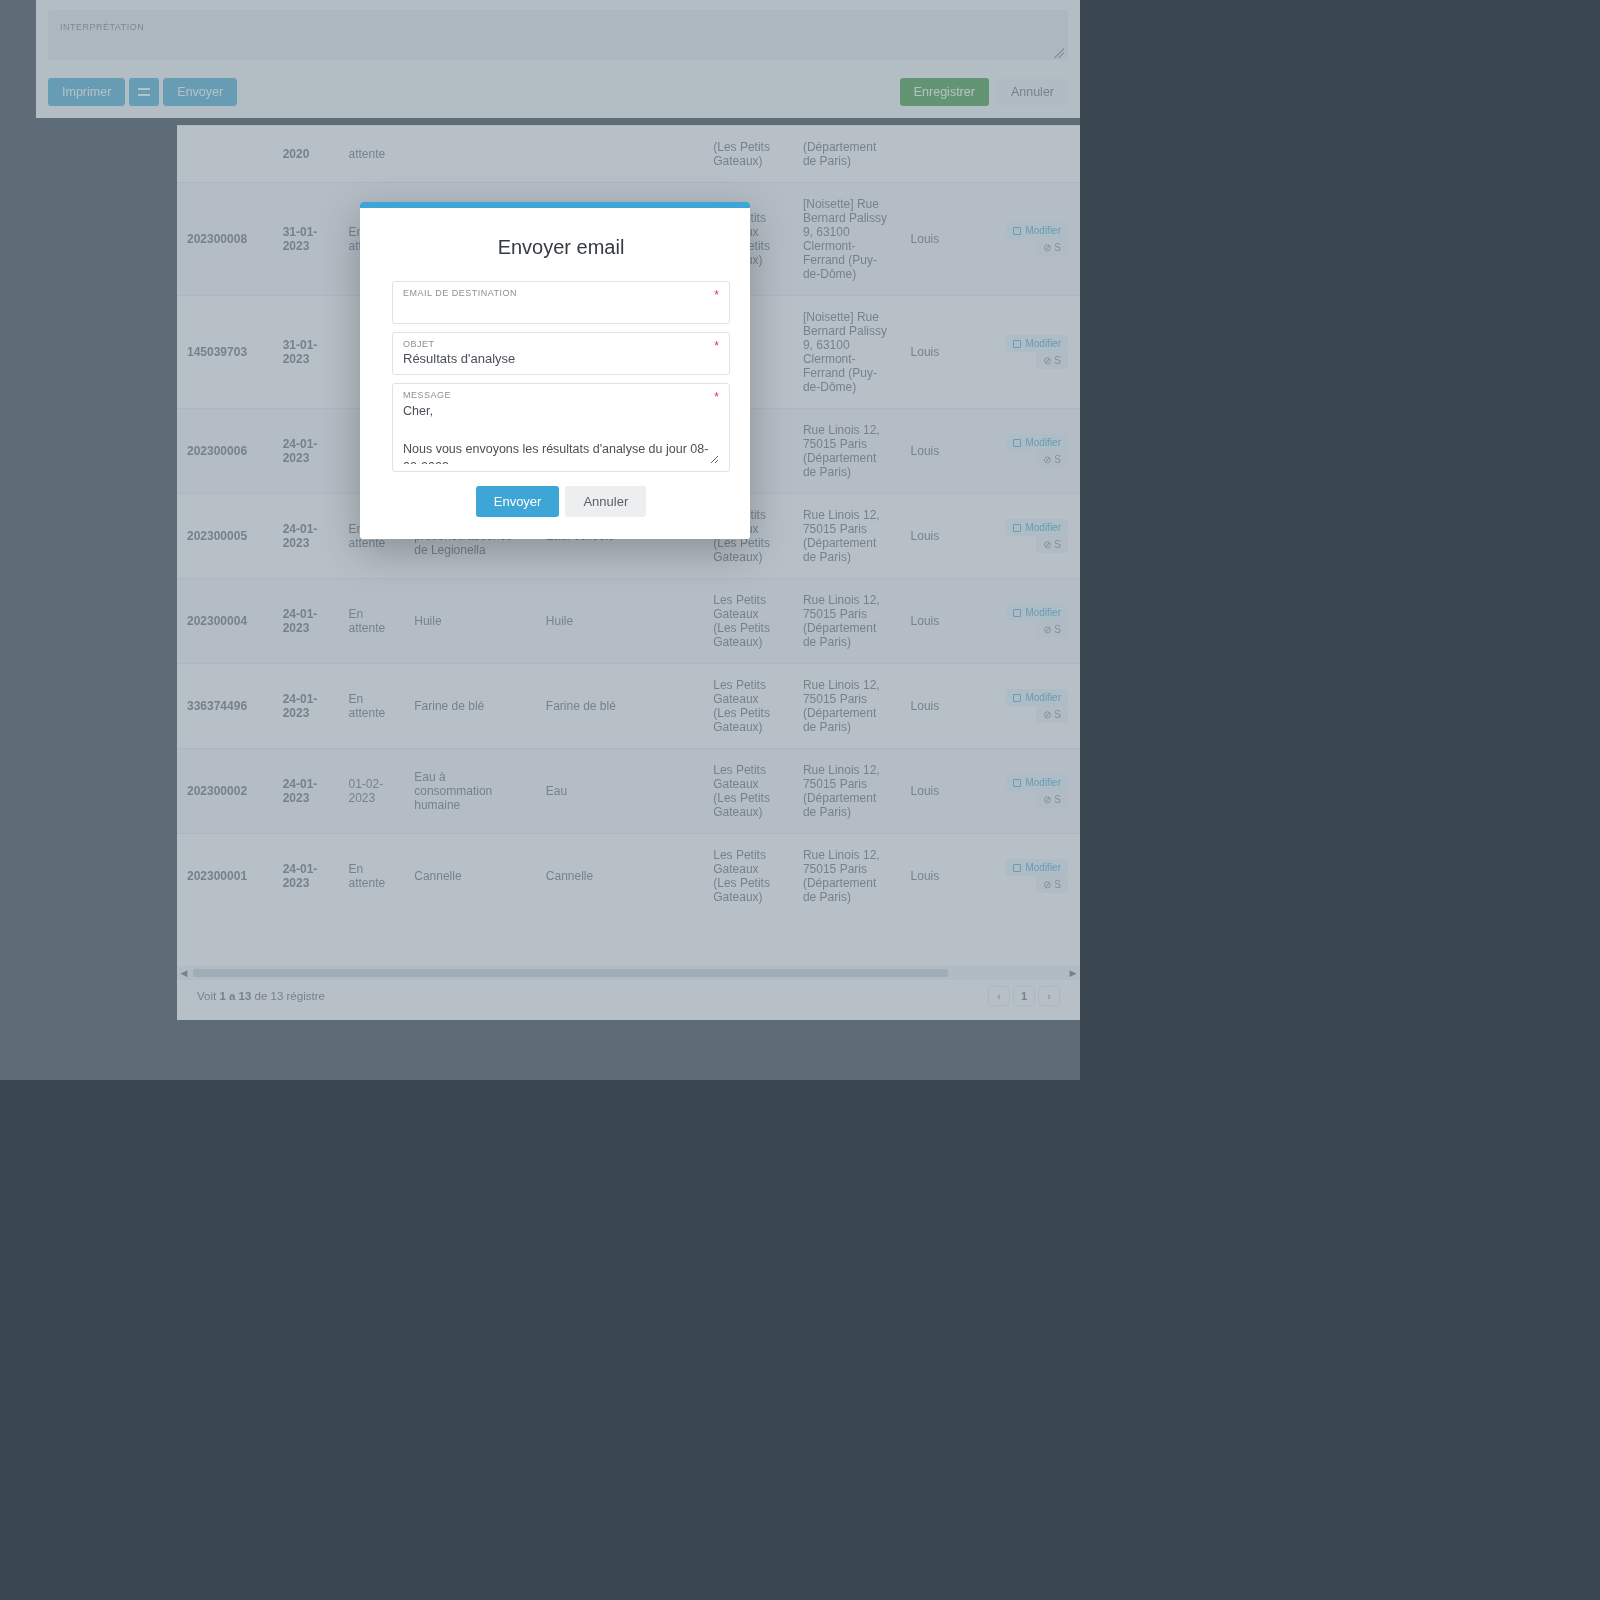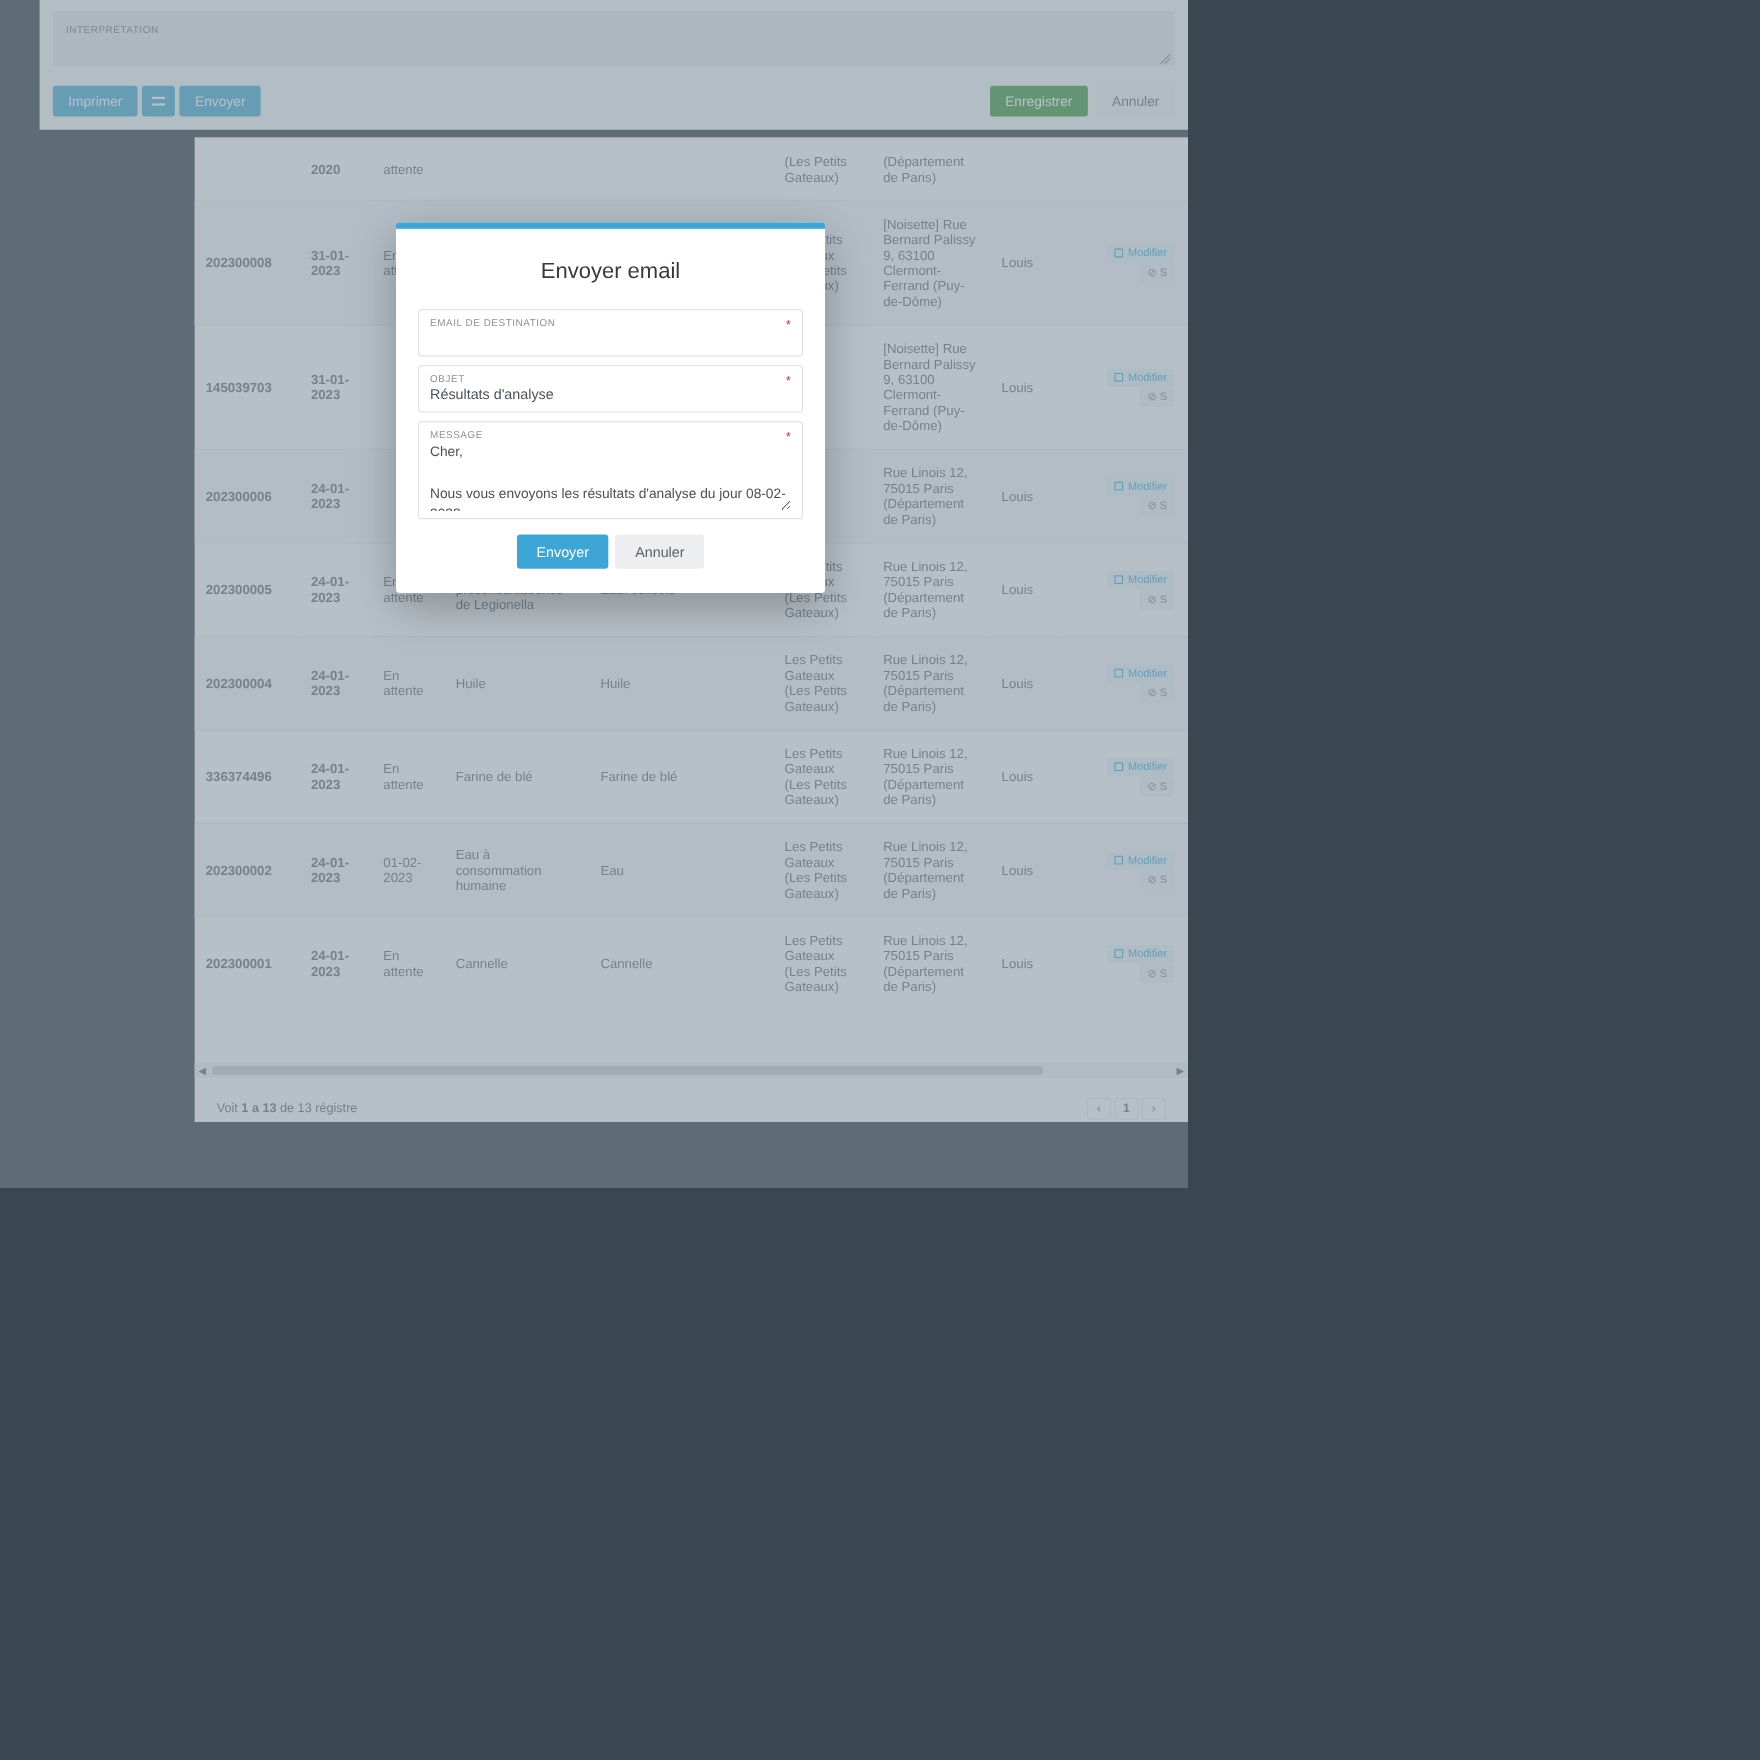--- a/index.html
+++ b/index.html
@@ -100,21 +100,21 @@
   }
 
   .scroll-bar {
     position: absolute; left: 177px; right: 0; bottom: 100px;
     height: 14px; background: #f1f3f5; display:flex; align-items:center;
   }
   .scroll-arrow { width: 14px; text-align:center; color:#6c757d; font-size:9px; }
   .scroll-thumb { flex:1; height:8px; background:#ced4da; margin: 0 2px; border-radius:2px; max-width:755px; }
 
   .footer-row {
-    position:absolute; left:177px; right:0; bottom: 52px;
+    position:absolute; left:177px; right:0; bottom: 64px;
     display:flex; justify-content:space-between; align-items:center;
     padding: 10px 20px; font-size:11.5px; color:#6c757d;
   }
   .pager { display:flex; gap:3px; }
   .page-btn { width:22px; height:20px; display:inline-flex; align-items:center; justify-content:center; border-radius:3px; background:#fff; color:#6c757d; font-size:11px; border:1px solid #e9ecef; }
   .page-btn.active { background:#fff; font-weight:600; }
 
   
   .dim {
     position: absolute; inset: 0;
@@ -125,21 +125,21 @@
   .modal {
     position: absolute;
     left: 360px; top: 202px;
     width: 390px;
     background: #fff;
     border-radius: 3px;
     box-shadow: 0 12px 40px rgba(0,0,0,0.25);
     overflow: hidden;
   }
   .modal-top { height: 6px; background: #3ea6d6; }
-  .modal-body { padding: 28px 20px 22px 20px; }
+  .modal-body { padding: 28px 20px 22px 32px; }
   .modal-title {
     text-align: center; font-size: 20px; color: #353a3f; font-weight: 500;
     margin-bottom: 22px;
   }
   .field {
     border: 1px solid #dee2e6; border-radius: 3px;
     padding: 6px 10px 8px 10px; margin-bottom: 8px; position: relative;
   }
   .field-label {
     font-size: 9px; letter-spacing: 0.5px; color: #8a9198;

